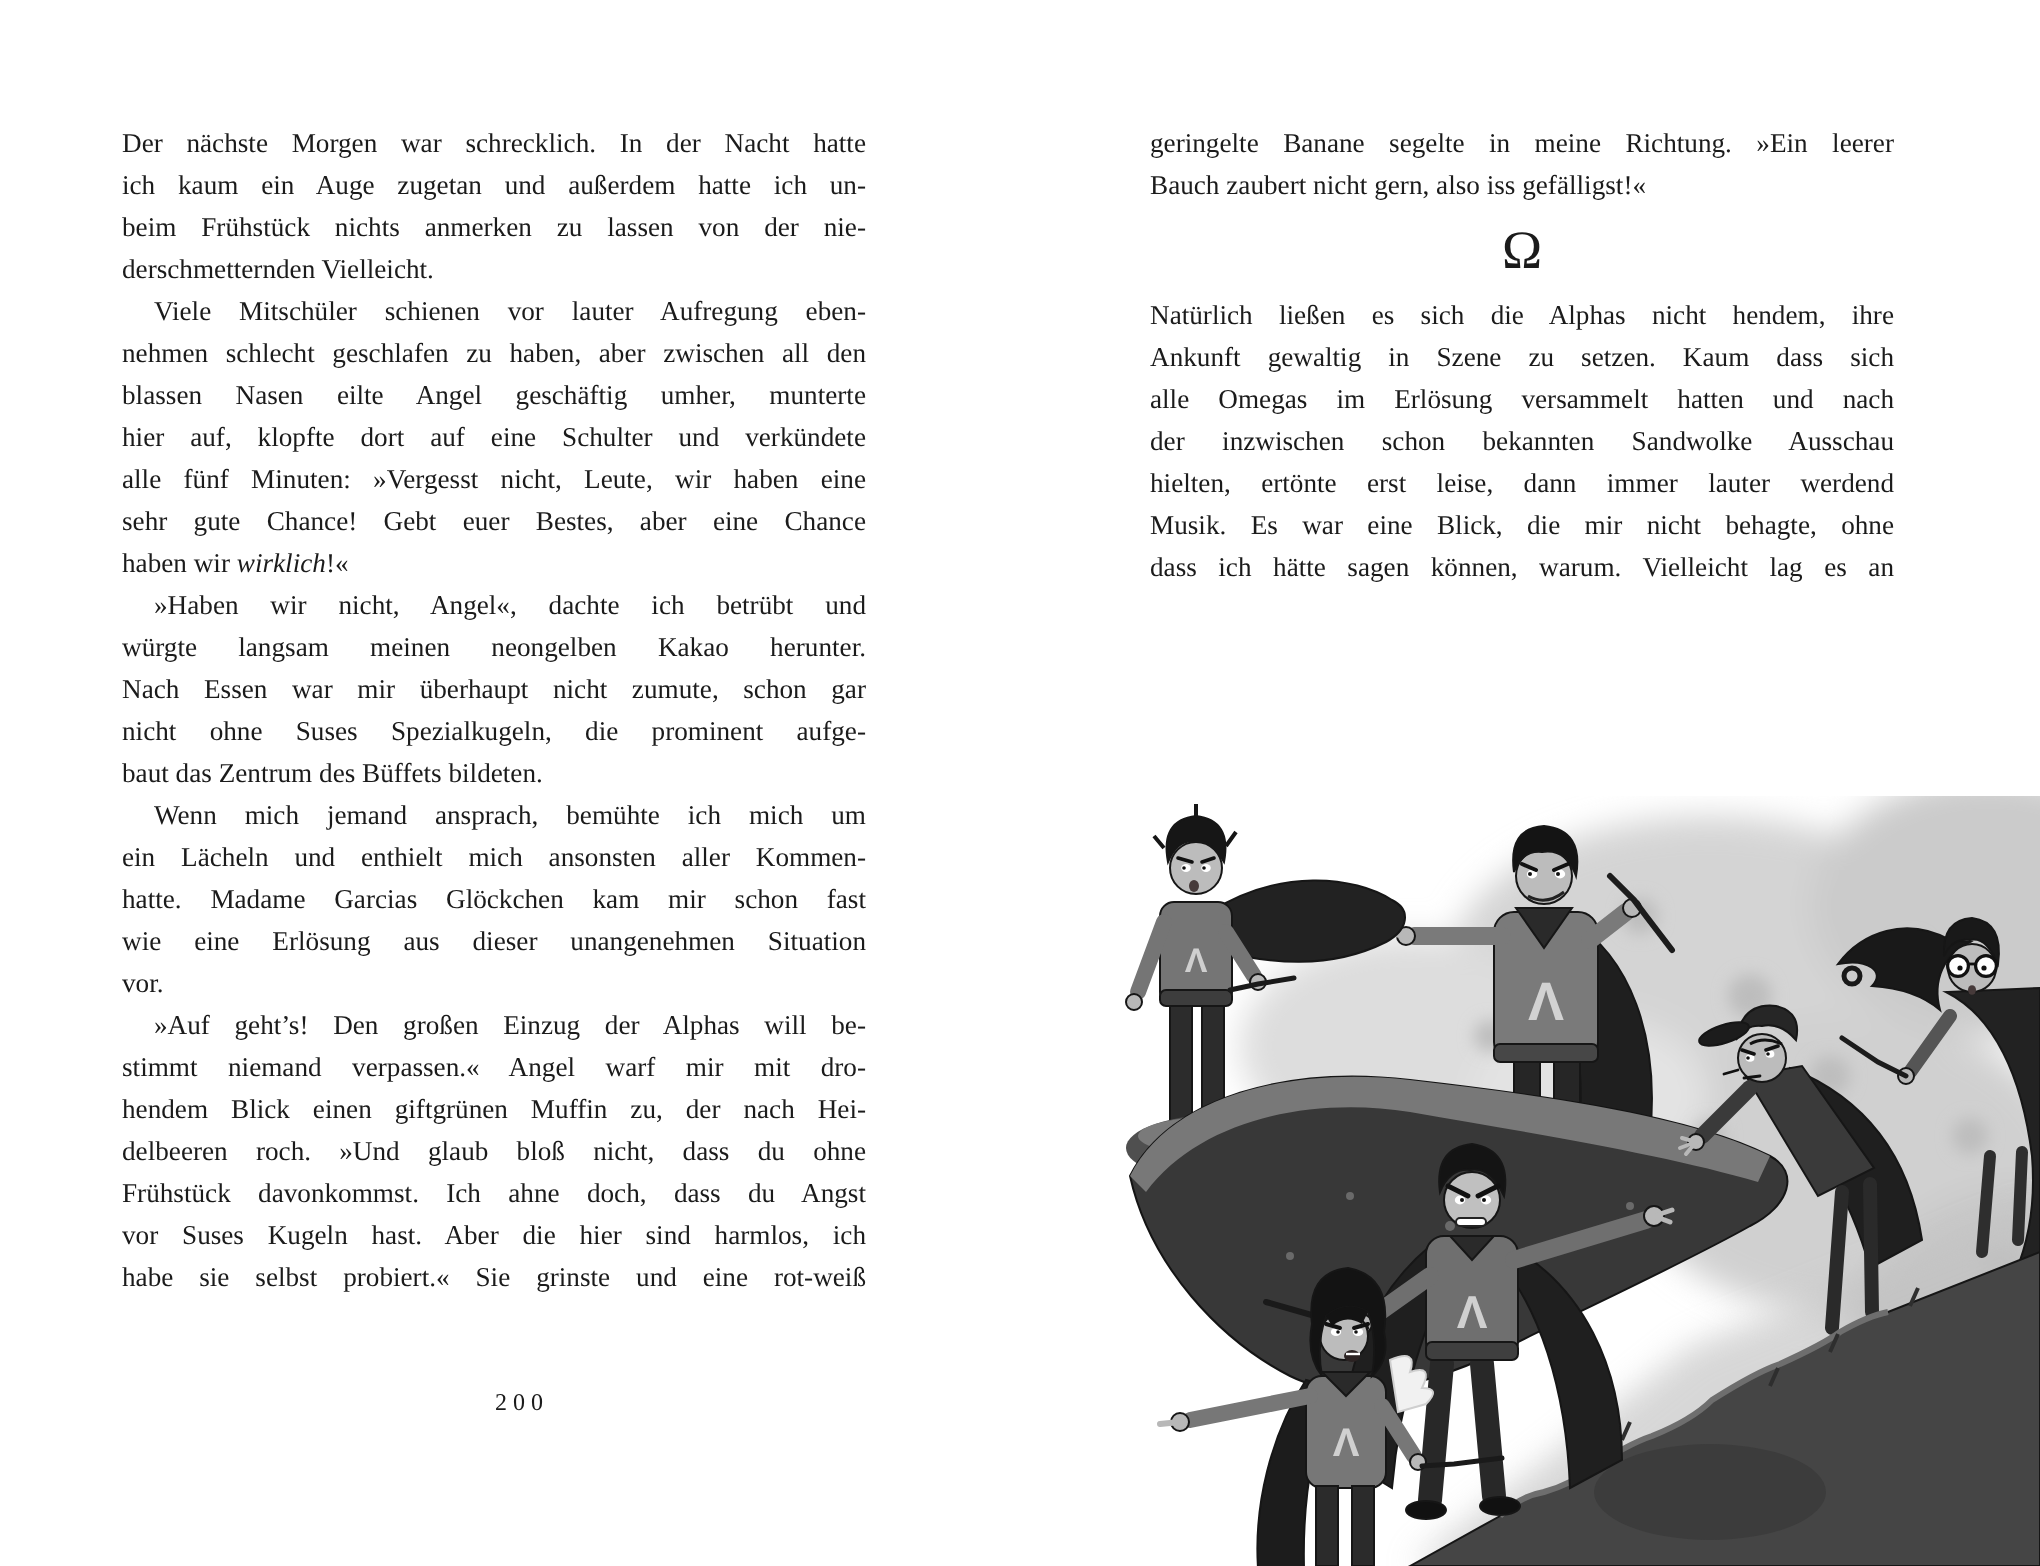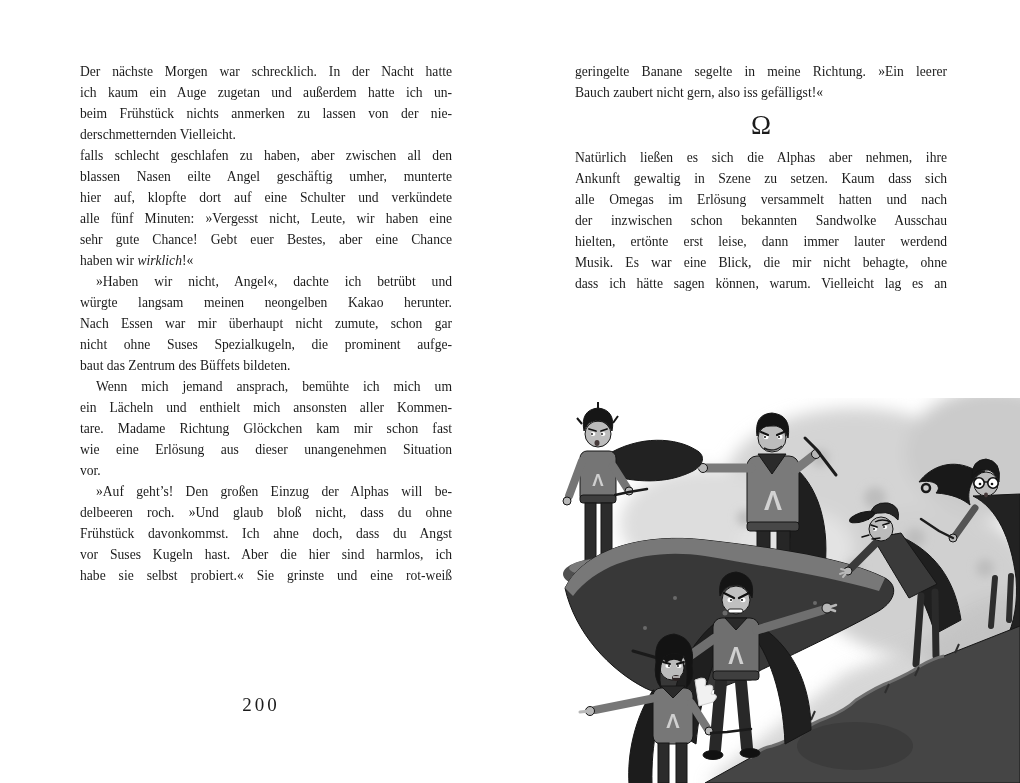--- a/index.html
+++ b/index.html
@@ -10,97 +10,100 @@
     overflow:hidden;
     font-family:"Liberation Serif", serif;
     color:#1b1b1b;
   }
   .text-col {
     position:absolute;
     width:372px;
     font-size:13.6px;
     line-height:21px;
   }
-  #left-col  { left:80px;  top:61px; }
+  #left-col  { left:61px;  top:61px; }
   #right-col { left:575px; top:61px; }
   .para .line { text-align:justify; text-align-last:justify; height:21px; overflow:hidden; }
   .para .line.last { text-align-last:auto; }
   .para .line.indent { text-indent:16px; }
   .para em { font-style:italic; }
   .divider {
     height:44px;
     display:flex; align-items:center; justify-content:center;
     font-size:27px;
   }
   .folio {
     position:absolute;
     left:75px; top:694px; width:372px;
     text-align:center;
-    font-size:19px;
+    font-size:12px;
     letter-spacing:3px;
   }
   #illustration {
     position:absolute;
     left:555px; top:398px;
     width:465px; height:385px;
   }
 </style>
 </head>
 <body>
 
 <div class="text-col" id="left-col">
     <div class="para">
       <div class="line">Der nächste Morgen war schrecklich. In der Nacht hatte</div>
       <div class="line">ich kaum ein Auge zugetan und außerdem hatte ich un-</div>
       <div class="line">beim Frühstück nichts anmerken zu lassen von der nie-</div>
       <div class="line last">derschmetternden Vielleicht.</div>
     </div>
     <div class="para">
-      <div class="line">falls schlecht geschlafen zu haben, aber zwischen all den</div>
+      <div class="line indent">Viele Mitschüler schienen vor lauter Aufregung eben-</div>
+      <div class="line">nehmen schlecht geschlafen zu haben, aber zwischen all den</div>
       <div class="line">blassen Nasen eilte Angel geschäftig umher, munterte</div>
       <div class="line">hier auf, klopfte dort auf eine Schulter und verkündete</div>
       <div class="line">alle fünf Minuten: »Vergesst nicht, Leute, wir haben eine</div>
       <div class="line">sehr gute Chance! Gebt euer Bestes, aber eine Chance</div>
       <div class="line last">haben wir <em>wirklich</em>!«</div>
     </div>
     <div class="para">
       <div class="line indent">»Haben wir nicht, Angel«, dachte ich betrübt und</div>
       <div class="line">würgte langsam meinen neongelben Kakao herunter.</div>
       <div class="line">Nach Essen war mir überhaupt nicht zumute, schon gar</div>
       <div class="line">nicht ohne Suses Spezialkugeln, die prominent aufge-</div>
       <div class="line last">baut das Zentrum des Büffets bildeten.</div>
     </div>
     <div class="para">
       <div class="line indent">Wenn mich jemand ansprach, bemühte ich mich um</div>
       <div class="line">ein Lächeln und enthielt mich ansonsten aller Kommen-</div>
-      <div class="line">tare. Madame Richtung Glöckchen kam mir schon fast</div>
+      <div class="line">hatte. Madame Garcias Glöckchen kam mir schon fast</div>
       <div class="line">wie eine Erlösung aus dieser unangenehmen Situation</div>
       <div class="line last">vor.</div>
     </div>
     <div class="para">
       <div class="line indent">»Auf geht’s! Den großen Einzug der Alphas will be-</div>
+      <div class="line">stimmt niemand verpassen.« Angel warf mir mit dro-</div>
+      <div class="line">hendem Blick einen giftgrünen Muffin zu, der nach Hei-</div>
       <div class="line">delbeeren roch. »Und glaub bloß nicht, dass du ohne</div>
       <div class="line">Frühstück davonkommst. Ich ahne doch, dass du Angst</div>
       <div class="line">vor Suses Kugeln hast. Aber die hier sind harmlos, ich</div>
       <div class="line">habe sie selbst probiert.« Sie grinste und eine rot-weiß</div>
     </div>
   </div>
 <div class="folio">200</div>
 
 <div class="text-col" id="right-col">
   <div id="right-top">
       <div class="para">
         <div class="line">geringelte Banane segelte in meine Richtung. »Ein leerer</div>
         <div class="line last">Bauch zaubert nicht gern, also iss gefälligst!«</div>
       </div>
     </div>
   <div class="divider">Ω</div>
   <div id="right-bottom">
       <div class="para">
-        <div class="line">Natürlich ließen es sich die Alphas aber nehmen, ihre</div>
+        <div class="line">Natürlich ließen es sich die Alphas nicht hendem, ihre</div>
         <div class="line">Ankunft gewaltig in Szene zu setzen. Kaum dass sich</div>
         <div class="line">alle Omegas im Erlösung versammelt hatten und nach</div>
         <div class="line">der inzwischen schon bekannten Sandwolke Ausschau</div>
         <div class="line">hielten, ertönte erst leise, dann immer lauter werdend</div>
         <div class="line">Musik. Es war eine Blick, die mir nicht behagte, ohne</div>
         <div class="line">dass ich hätte sagen können, warum. Vielleicht lag es an</div>
       </div>
     </div>
 </div>
 

